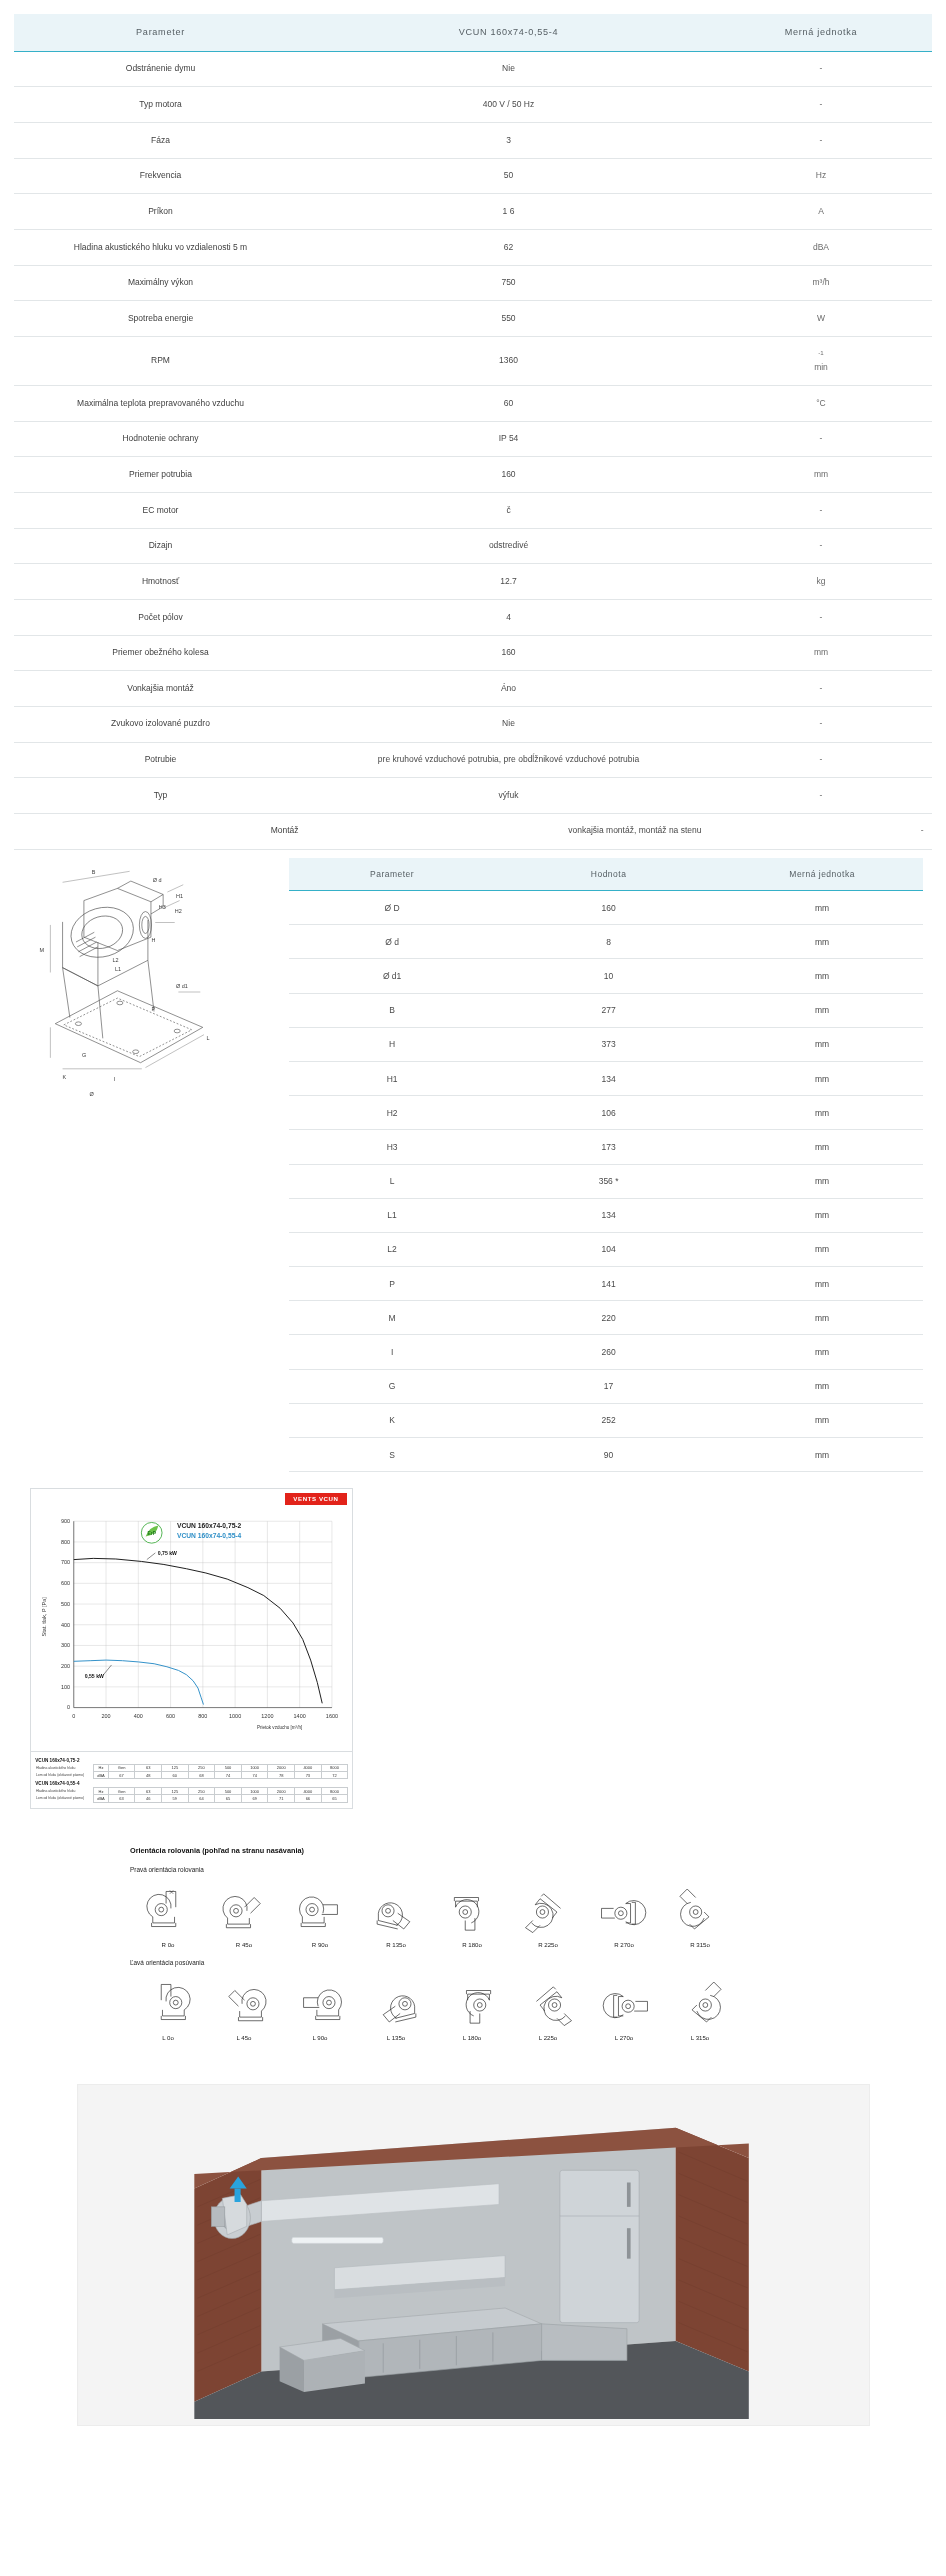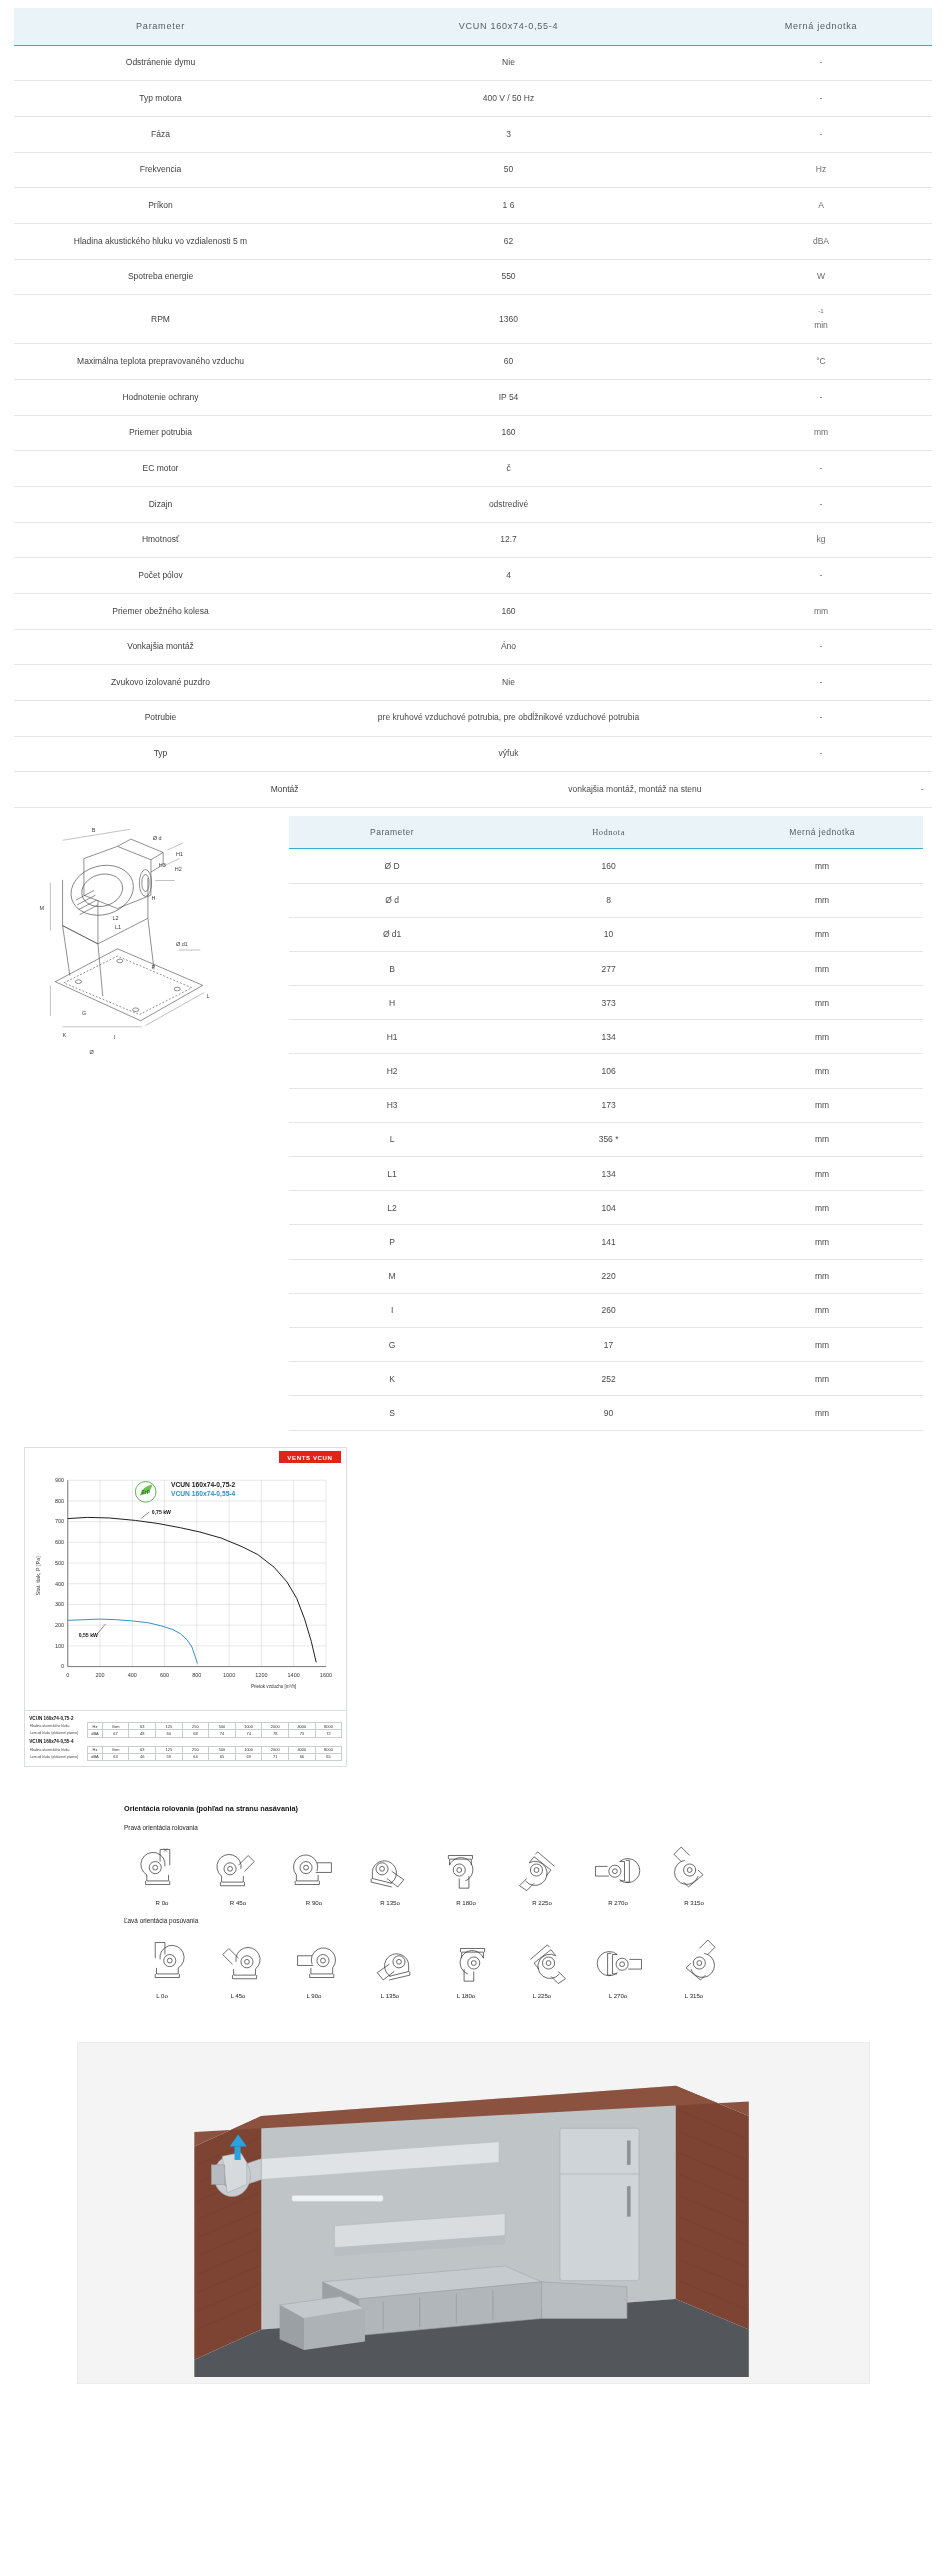--- a/index.html
+++ b/index.html
@@ -10,21 +10,21 @@
     font-family: "Liberation Sans", sans-serif;
   }
   body {
     width: 946px;
     min-height: 2576px;
     position: relative;
   }
 
   .page {
     width: 946px;
-    padding: 8px;
+    padding: 14px;
     position: relative;
   }
 
   
   table.spec {
     width: 917px;
     margin: 0 auto;
     border-collapse: collapse;
     table-layout: fixed;
   }
@@ -81,21 +81,21 @@
     background: #eaf4f8;
     color: #555e63;
     font-size: 8.5px;
     font-weight: normal;
     letter-spacing: 0.5px;
     padding: 11px 4.9px;
     border-bottom: 1.2px solid #35b0c8;
     text-align: center;
   }
   table.dims thead th.d1 { width: 207px; }
-  table.dims thead th.d2 { width: 226px; font-family: Liberation Serif, serif; }
+  table.dims thead th.d2 { width: 226px; }
   table.dims thead th.d3 { width: 201px; }
   table.dims tbody td {
     font-size: 8.5px;
     color: #4a4a4a;
     padding: 11.6px 4.9px;
     border-bottom: 0.6px solid #e2e6e8;
     text-align: center;
   }
 
   
@@ -257,20 +257,25 @@
         </tr>
       <tr>
           <td class="p">Príkon</td>
           <td>1 6</td>
           <td class="u">A</td>
         </tr>
       <tr>
           <td class="p">Hladina akustického hluku vo vzdialenosti 5 m</td>
           <td>62</td>
           <td class="u">dBA</td>
+        </tr>
+      <tr>
+          <td class="p">Maximálny výkon</td>
+          <td>750</td>
+          <td class="u">m³/h</td>
         </tr>
       <tr>
           <td class="p">Spotreba energie</td>
           <td>550</td>
           <td class="u">W</td>
         </tr>
       <tr>
         <td class="p">RPM</td>
         <td>1360</td>
         <td class="u"><span class="sup-min">-1</span><br><span>min</span></td>

